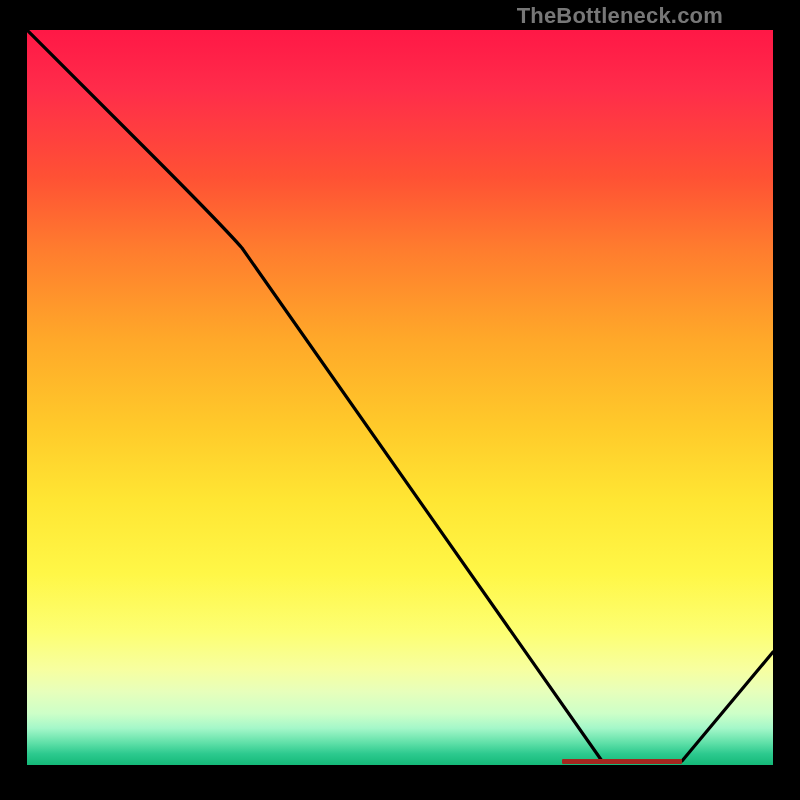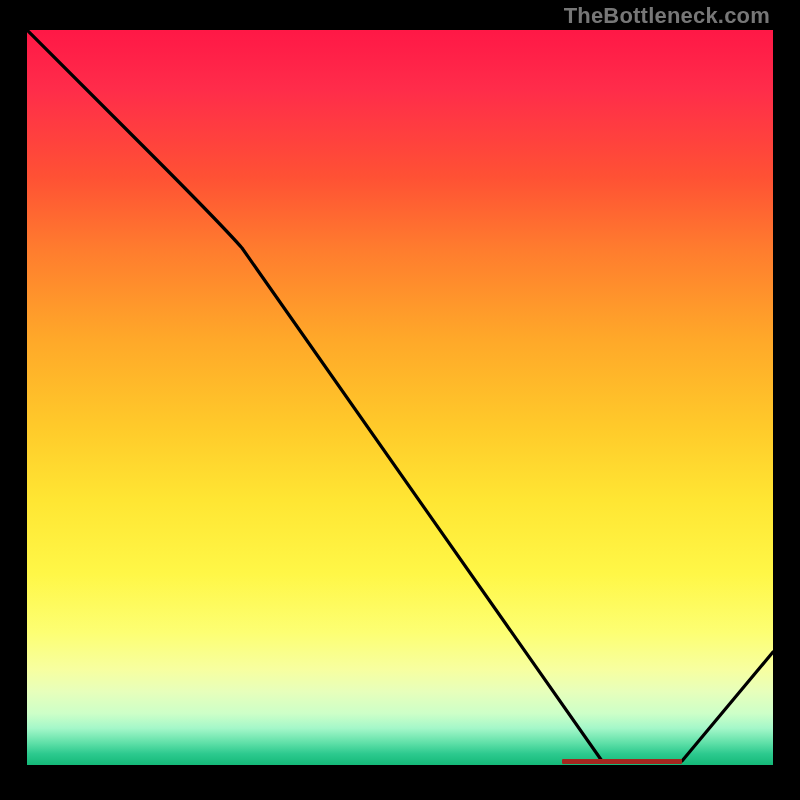--- a/index.html
+++ b/index.html
@@ -8,21 +8,20 @@
     width: 800px;
     height: 800px;
     background: #000;
     overflow: hidden;
     font-family: Arial, Helvetica, sans-serif;
   }
   .wrap {
     position: relative;
     width: 741px;
     height: 800px;
-    padding-left: 47px;
   }
   .watermark {
     position: absolute;
     top: 3px;
     right: 18px;
     color: #777;
     font-size: 22px;
     font-weight: bold;
     z-index: 5;
     letter-spacing: 0.2px;

